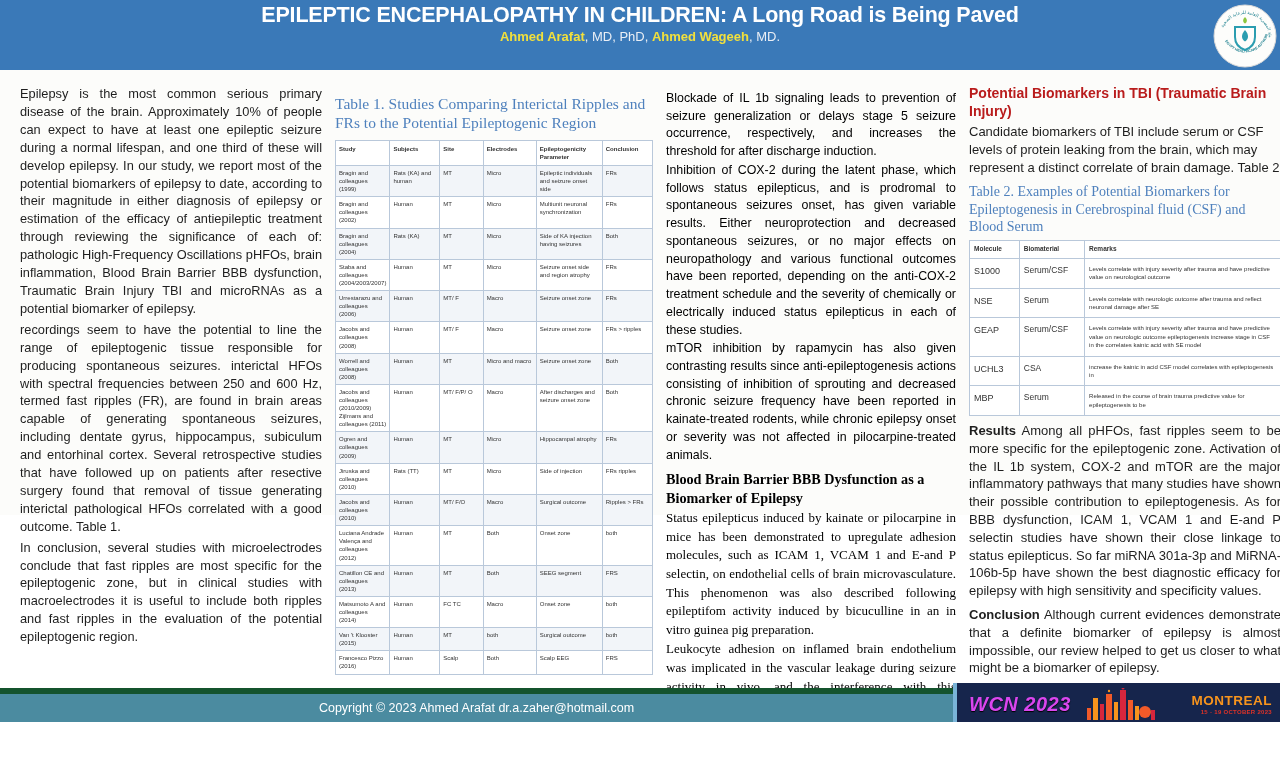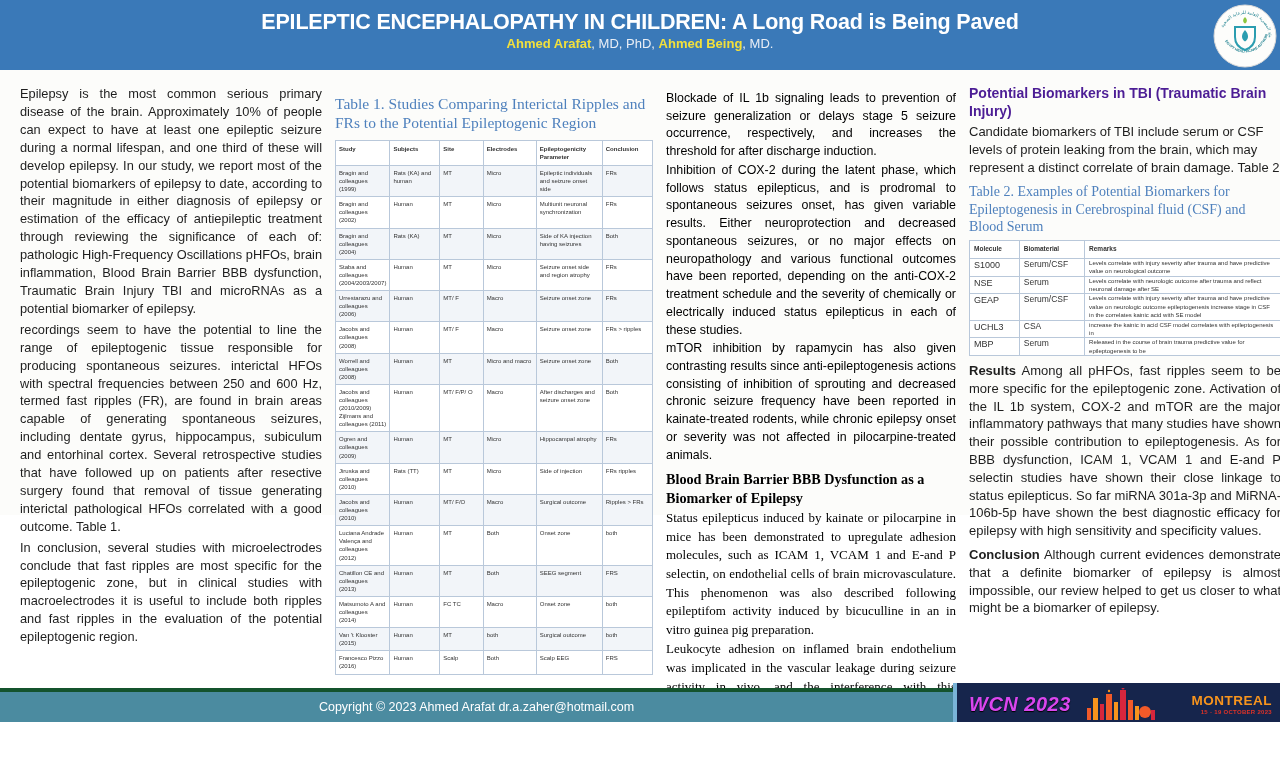--- a/index.html
+++ b/index.html
@@ -10,80 +10,80 @@
     --wcn-navy: #16254c;
     --montreal-orange: #f7941d;
     --dates-red: #e03227;
   }
   * { margin:0; padding:0; box-sizing:border-box; }
   html,body { width:1280px; height:769px; background:#ffffff; font-family:"Liberation Sans", sans-serif; }
   .poster { position:relative; width:1280px; height:769px; overflow:hidden; background:#ffffff; }
 
   
   .header { position:absolute; top:0; left:0; width:1280px; height:70px; background:var(--header-blue); text-align:center; color:#fff; }
-  .header .title { font-size:21.5px; font-weight:bold; letter-spacing:-0.2px; padding-top:10px; }
+  .header .title { font-size:21.5px; font-weight:bold; letter-spacing:-0.2px; padding-top:3px; }
   .header .authors { font-size:13px; margin-top:1px; color:#e9eef5; }
   .header .authors .yellow { color:var(--author-yellow); font-weight:bold;margin-top:24px; }
   .header .affiliation { font-size:12px; color:#dfe8f2; margin-top:1px; }
   .header .affiliation .bold { color:#ffffff; font-weight:bold; }
   .eha-logo { position:absolute; right:3px; top:3px; width:64px; height:66px; }
 
   
   .content { position:absolute; top:70px; left:0; width:1280px; height:445px; background:#fcfcfa; display:flex; gap:13px; padding:15px 16px 0 20px; }
   .col { flex:none; }
   .col1 { width:302px; font-size:12.8px; line-height:1.4; text-align:justify; color:#1e1e1e; }
   .col1 p { margin-bottom:3px; }
   .col1 .gap { margin-bottom:12px; }
-  .h-sans { font-weight:bold; font-size:13.3px; color:#4c1d95; text-align:left; margin:7px 0 3px; line-height:1.25; }
+  .h-sans { font-weight:bold; font-size:13.3px; color:#b91c1c; text-align:left; margin:7px 0 3px; line-height:1.25; }
   .col2 { width:318px; color:#1e1e1e;margin-top:9px; }
   .caption { font-family:"Liberation Serif", serif; color:var(--caption-blue); line-height:1.25; }
   .caption1 { font-size:15.5px; margin-bottom:7px; }
   .caption2 { font-size:14px; margin:7px 0 4px; }
   table { width:100%; border-collapse:collapse; color:#333; background:#fff; }
   th, td { border:1px solid #b9c8da; vertical-align:top; text-align:left; }
   .t1 th, .t1 td { font-size:6px; line-height:1.35; padding:3px 3px; }
   .t1 th { font-weight:bold; padding:4px 3px; }
   .t1 th:nth-child(1){width:16%} .t1 th:nth-child(2){width:16%} .t1 th:nth-child(3){width:14%}
   .t1 th:nth-child(4){width:17%} .t1 th:nth-child(5){width:21%} .t1 th:nth-child(6){width:16%}
   .t1 tbody tr:nth-child(odd) td { background:#f2f5f9; }
   .col2 .body-text { font-size:13px; line-height:1.38; }
   .col3 { width:290px; font-size:12.4px; line-height:1.43; text-align:justify; color:#000000; padding-top:5px; }
   .col3 p { margin-bottom:1px; }
   .h-serif { font-family:"Liberation Serif", serif; font-weight:bold; font-size:14.2px; text-align:left; margin:6px 0 2px; line-height:1.3; }
   .serif { font-family:"Liberation Serif", serif; font-size:13px; }
   .col4 { width:312px; font-size:13px; line-height:1.37; color:#1e1e1e; }
   .t2 th { font-size:6.5px; font-weight:bold; padding:4px 4px; }
-  .t2 td { padding:0 4px; font-size:6px; line-height:1.4; }
+  .t2 td { padding:6px 4px; font-size:6px; line-height:1.4; }
   .t2 td:nth-child(1) { font-size:9px; }
   .t2 td:nth-child(2) { font-size:8.5px; }
   .t2 th:nth-child(1){width:16%} .t2 th:nth-child(2){width:21%} .t2 th:nth-child(3){width:63%}
   .col4 .block { text-align:justify; margin-top:6px; }
   .bold-label { font-weight:bold; }
 
   
-  .copyright-bar { position:absolute; top:688px; left:0; width:953px; height:34px; background:var(--footer-teal); color:#ffffff; display:flex; align-items:center; justify-content:center; font-size:12.5px; border-top:4px solid #14532d; }
+  .copyright-bar { position:absolute; top:688px; left:0; width:953px; height:34px; background:var(--footer-teal); color:#ffffff; display:flex; align-items:center; justify-content:center; font-size:12.5px; border-top:6px solid #14532d; }
   .wcn { position:absolute; top:683px; right:0; width:327px; height:43px; background:var(--wcn-navy); border-left:4px solid #7ab4d8; display:flex; align-items:center; padding:0 8px 0 12px; }
   .wcn-text { font-style:italic; font-weight:800; font-size:20px; color:#d946ef; letter-spacing:0.5px; text-shadow:0 1px 1px #000; flex:none; }
   .wcn-skyline { flex:none; margin-left:14px; }
   .wcn-right { margin-left:auto; text-align:right; line-height:1.1; }
   .montreal { display:block; color:var(--montreal-orange); font-weight:800; font-size:13.5px; letter-spacing:0.5px; }
   .dates { display:block; color:var(--dates-red); font-size:6px; font-weight:bold; letter-spacing:0.3px; }
 
   
   .scan-strip { position:absolute; top:722px; left:0; width:1280px; height:47px; background:#ffffff; }
 </style>
 </head>
 <body>
 
 <div class="poster">
 
   <div class="header">
     <div class="title">EPILEPTIC ENCEPHALOPATHY IN CHILDREN: A Long Road is Being Paved</div>
     <div class="authors">
-      <span class="yellow">Ahmed Arafat</span><span>, MD, PhD, </span><span class="yellow">Ahmed Being</span><span>, MD.</span>
+      <span class="yellow">Ahmed Arafat</span><span>, MD, PhD, </span><span class="yellow">Ahmed Wageeh</span><span>, MD.</span>
     </div>
     <svg class="eha-logo" viewBox="0 0 64 66">
       <circle cx="32" cy="33" r="31" fill="#fdfdfb" stroke="#d8d8d8" stroke-width="1"></circle>
       <defs>
         <path id="arcTop" d="M 8,35 A 24,24 0 0 1 56,35"></path>
         <path id="arcBottom" d="M 9,31 A 24,26 0 0 0 55,31"></path>
       </defs>
       <text font-size="4.5" fill="#1b7f8e" font-family="DejaVu Sans, sans-serif"><textPath href="#arcTop" startOffset="14%">الهيئة المصرية العامة للرعاية الصحية</textPath></text>
       <text font-size="3.6" fill="#1b7f8e" font-weight="bold" font-family="Liberation Sans, sans-serif"><textPath href="#arcBottom" startOffset="12%">EGYPT HEALTHCARE AUTHORITY</textPath></text>
       <path d="M32 14 c2.5 2.5 2.5 5 0 6.5 c-2.5 -1.5 -2.5 -4 0 -6.5 z" fill="#8dc63f"></path>

